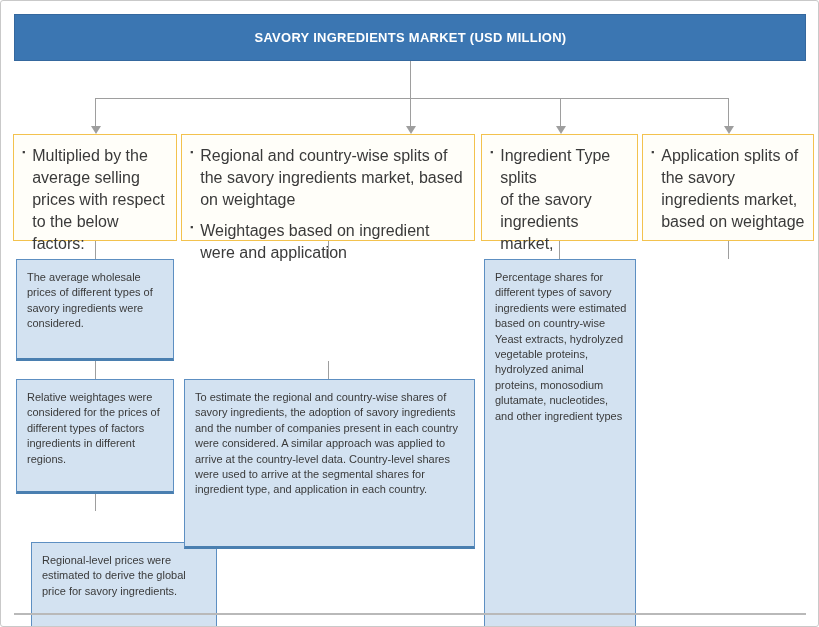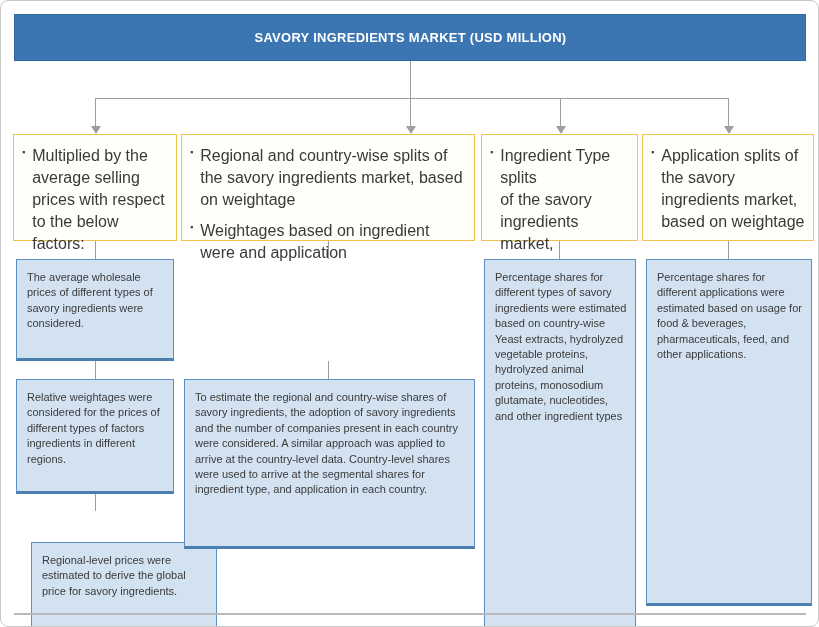--- a/index.html
+++ b/index.html
@@ -4,21 +4,21 @@
 <style>
   :root{
     --header-bg:#3b76b2; --header-border:#35689e;
     --yellow-border:#f3c24e; --yellow-fill:#fffef9;
     --blue-fill:#d3e2f1; --blue-border:#5d8fc2; --blue-border-dark:#4a7fb0;
     --connector:#9e9e9e; --text:#3a3a3a; --rule:#b9b9b9; --frame:#c9c9c9;
   }
   html,body{margin:0;padding:0;background:#fff;}
   body{font-family:"Liberation Sans","DejaVu Sans",sans-serif;color:var(--text);}
   .canvas{position:relative;width:819px;height:627px;background:#fff;
-          border:1px solid var(--frame);border-radius:8px;box-sizing:border-box;overflow:hidden;}
+          border:1px solid var(--frame);border-radius:3px;box-sizing:border-box;overflow:hidden;}
   .header{position:absolute;left:13px;top:13px;width:792px;height:47px;box-sizing:border-box;
           background:var(--header-bg);border:1px solid var(--header-border);
           display:flex;align-items:center;justify-content:center;}
   .header-title{color:#fff;font-weight:700;font-size:13.5px;letter-spacing:.3px;
                 transform:scaleX(.96);white-space:nowrap;}
   .line{position:absolute;background:var(--connector);}
   .arrow{position:absolute;width:0;height:0;border-left:5px solid transparent;
          border-right:5px solid transparent;border-top:8px solid var(--connector);}
   .ybox{position:absolute;top:133px;height:107px;box-sizing:border-box;
         background:var(--yellow-fill);border:1.5px solid var(--yellow-border);
@@ -104,18 +104,15 @@
 
   <div class="line" style="left:327px;top:360px;width:1px;height:18px;"></div>
   <div class="bbox" style="left:183px;top:378px;width:291px;height:170px;">
     <div class="btxt">To estimate the regional and country-wise shares of savory ingredients, the adoption of savory ingredients and the number of companies present in each country were considered. A similar approach was applied to arrive at the country-level data. Country-level shares were used to arrive at the segmental shares for ingredient type, and application in each country.</div>
   </div>
 
   <div class="bbox" style="left:483px;top:258px;width:152px;height:425px;">
     <div class="btxt">Percentage shares for different types of savory ingredients were estimated based on country-wise Yeast extracts, hydrolyzed vegetable proteins, hydrolyzed animal proteins, monosodium glutamate, nucleotides, and other ingredient types</div>
   </div>
 
-  <div class="bbox" style="left:645px;top:258px;width:166px;height:347px;">
-    <div class="btxt">Percentage shares for different applications were estimated based on usage for food &amp; beverages, pharmaceuticals, feed, and other applications.</div>
-  </div>
 
   <div class="bottom-rule"></div>
 </div>
 
 </body></html>

